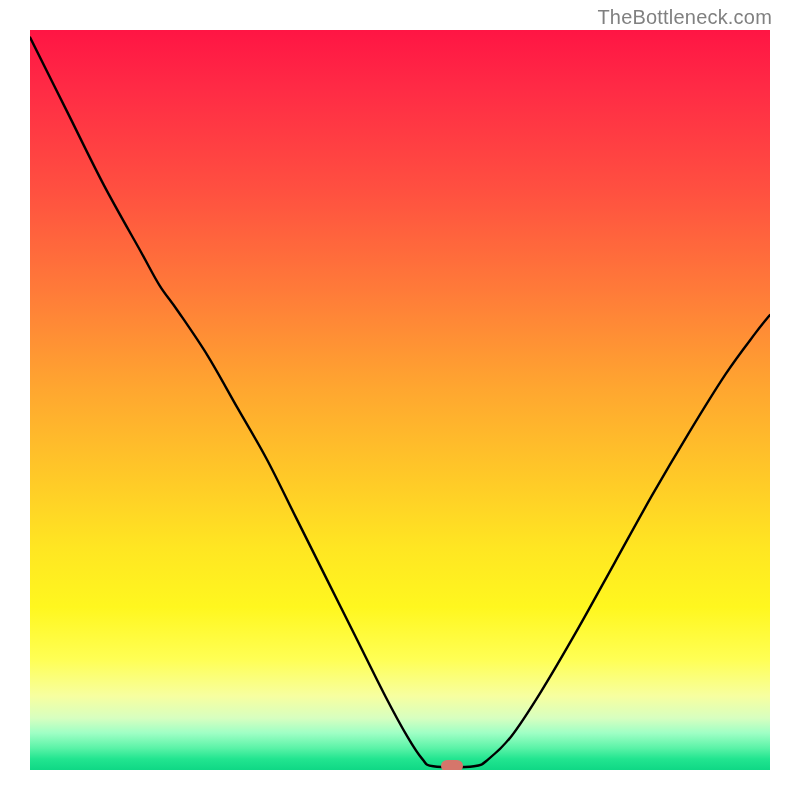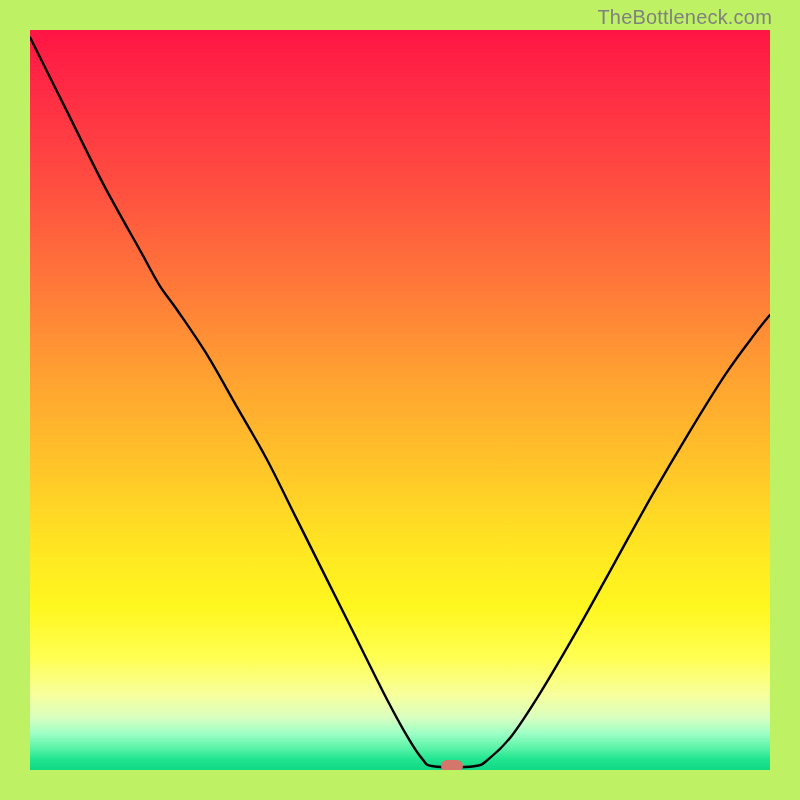--- a/index.html
+++ b/index.html
@@ -8,21 +8,21 @@
     width: 800px;
     height: 800px;
     background: #000000;
     overflow: hidden;
     font-family: Arial, Helvetica, sans-serif;
   }
   .frame {
     position: relative;
     width: 800px;
     height: 800px;
-    background: #bef264;
+    background: #ffffff;
   }
   .plot-area {
     position: absolute;
     left: 30px;
     top: 30px;
     width: 740px;
     height: 740px;
     overflow: hidden;
   }
   .gradient-fill {

